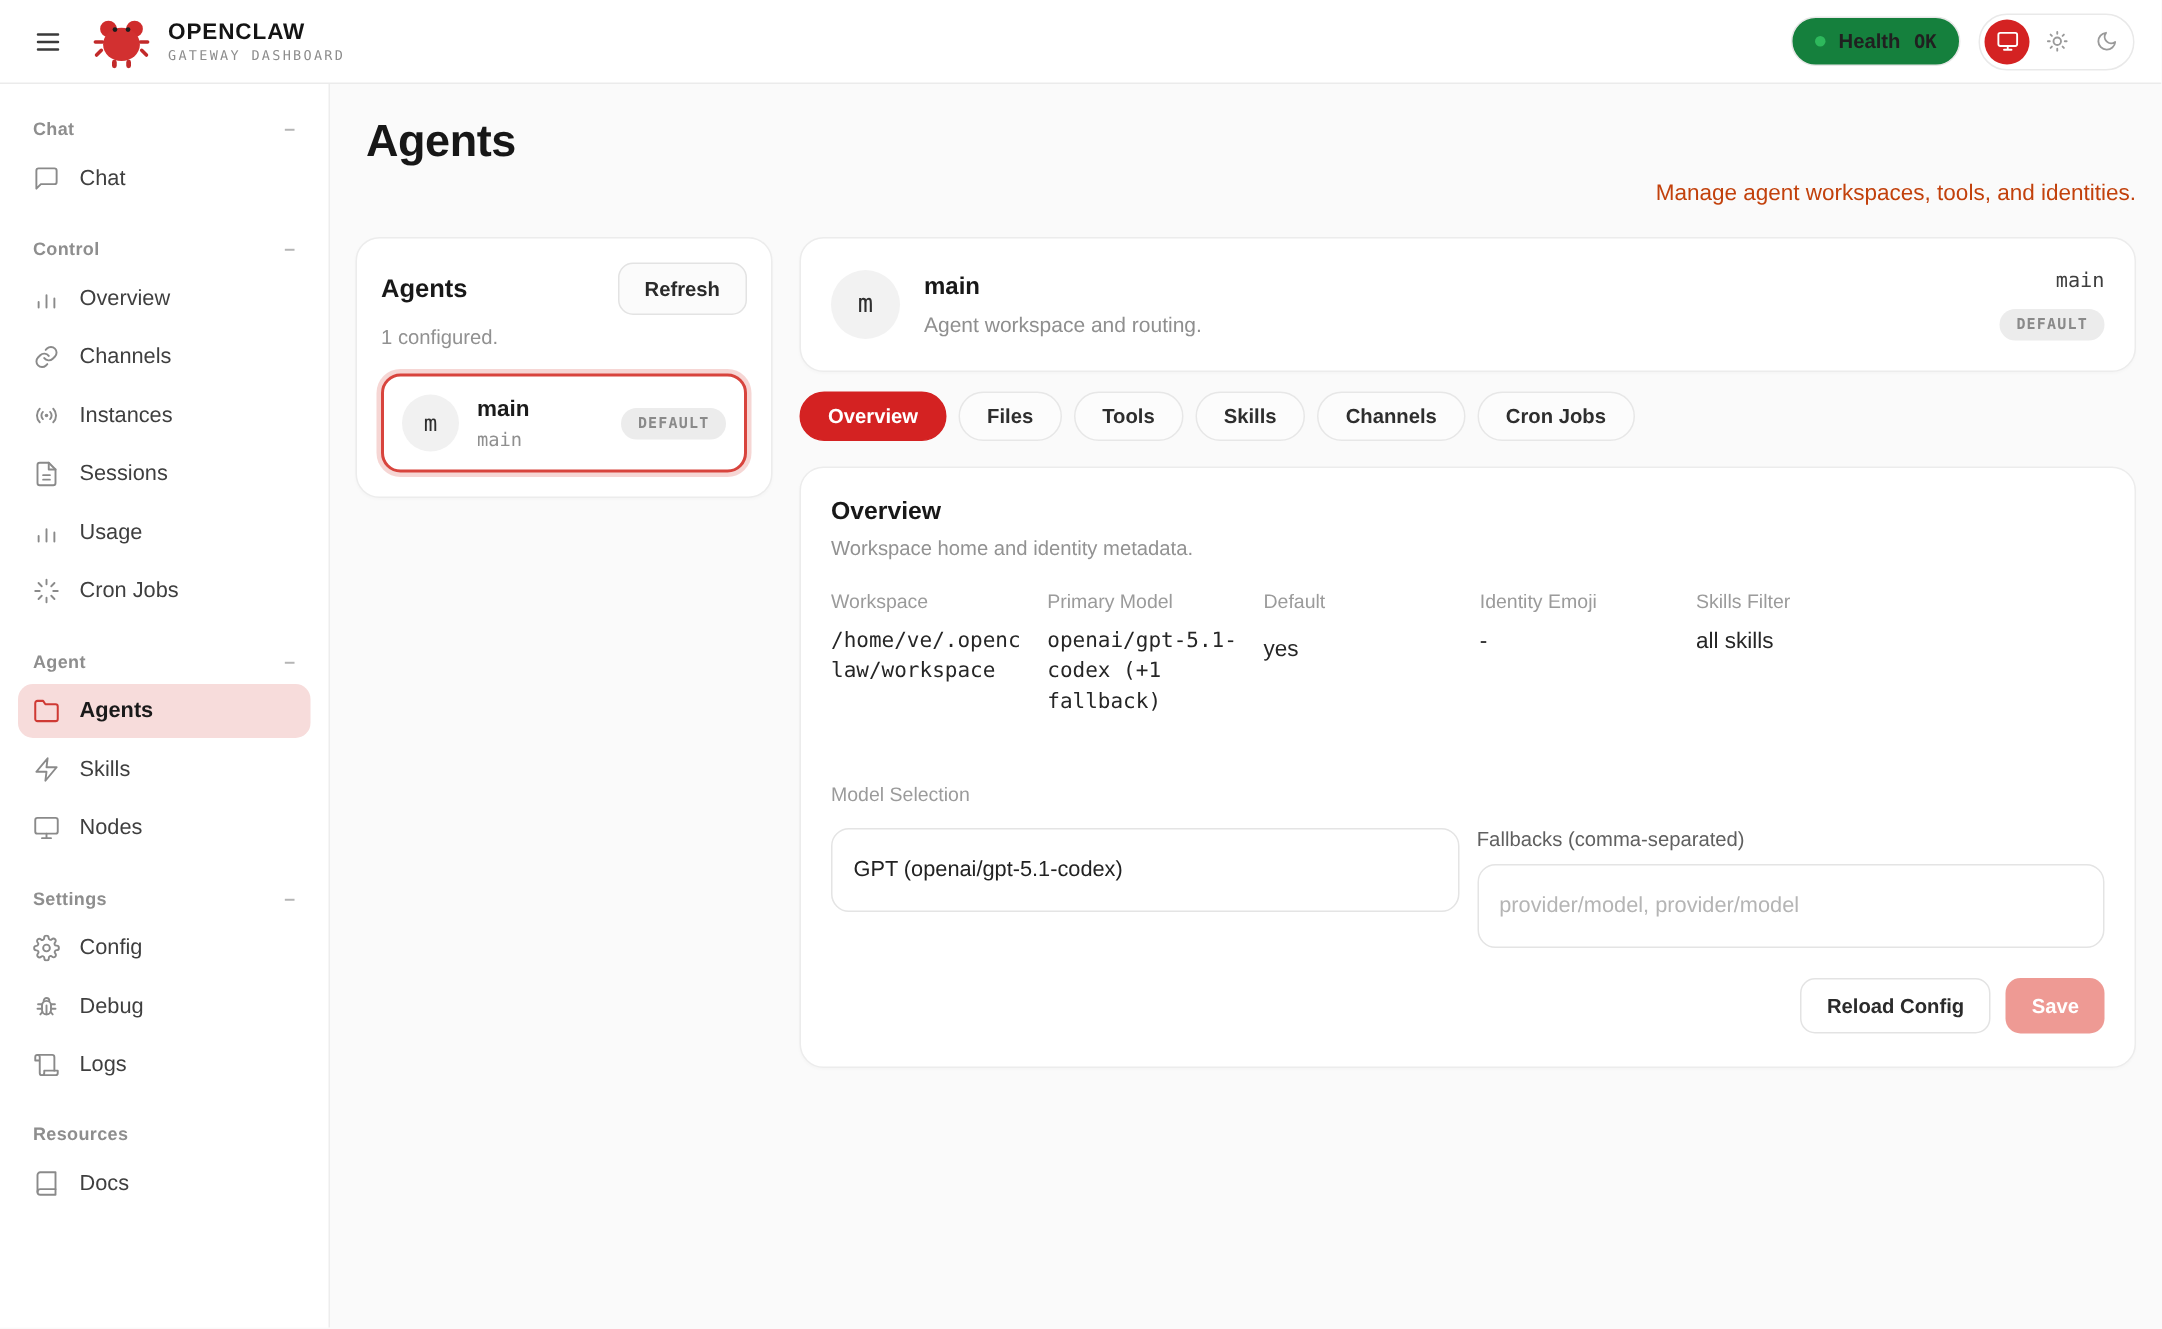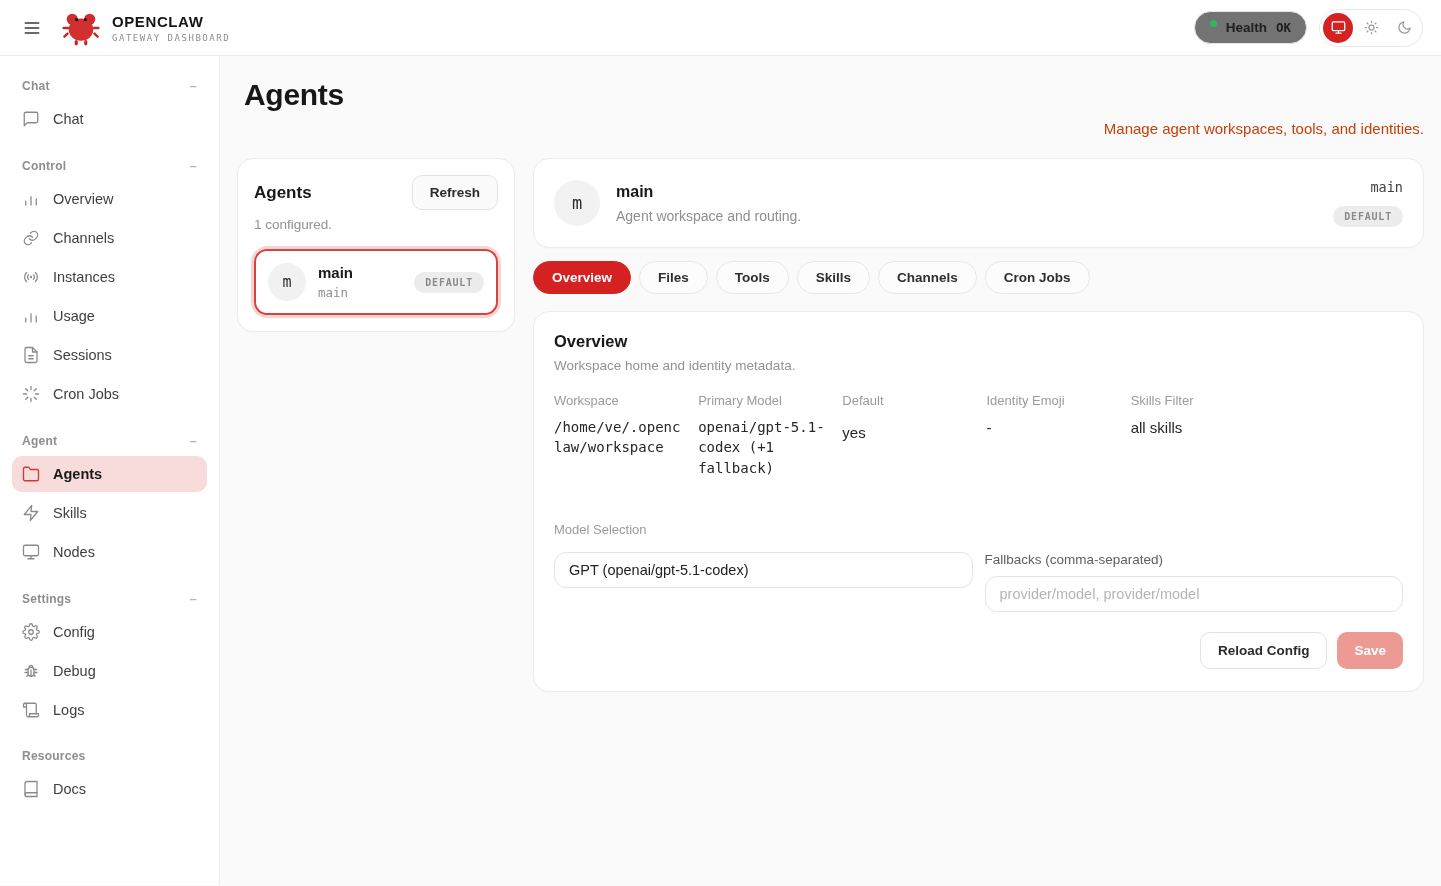--- a/index.html
+++ b/index.html
@@ -20,22 +20,22 @@
   }
   .topbar-left { display:flex; align-items:center; gap:10px; }
   .hamburger { width:36px; height:36px; display:grid; place-items:center; background:none; border:none; cursor:pointer; color:#3a3a3a; }
   .logo { display:flex; margin-left:2px; }
   .brand-text { display:flex; flex-direction:column; justify-content:center; margin-left:2px; }
   .brand-title { font-size:15px; font-weight:800; letter-spacing:.04em; color:#141414; }
   .brand-sub { font-family:"DejaVu Sans Mono", monospace; font-size:9px; letter-spacing:.17em; color:#8d8d8d; margin-top:3px; }
 
   .topbar-right { display:flex; align-items:center; gap:12px; }
   .health-pill {
-    display:flex; align-items:flex-start; gap:9px; padding:8px 15px;
-    border:1px solid #e7e7e7; border-radius:999px; background:#737373;
+    display:flex; align-items:center; gap:9px; padding:8px 15px;
+    border:1px solid #e7e7e7; border-radius:999px; background:#15803d;
   }
   .health-dot { width:7px; height:7px; border-radius:50%; background:#2eb85c; }
   .health-label { font-size:13.5px; font-weight:600; color:#202020; }
   .health-status { font-family:"DejaVu Sans Mono", monospace; font-size:12.5px; font-weight:700; color:#202020; }
   .theme-toggle {
     display:flex; align-items:center; gap:3px; padding:3px;
     border:1px solid #e9e9e9; border-radius:999px; background:#fff;
   }
   .theme-btn { width:30px; height:30px; border-radius:50%; border:none; background:transparent; color:#9a9a9a; display:grid; place-items:center; cursor:pointer; padding:0; }
   .theme-btn.active { background:#d42222; color:#fff; }
@@ -106,21 +106,21 @@
   .ov-title { font-size:16.5px; font-weight:700; color:#181818; }
   .ov-sub { font-size:13.5px; color:#929292; margin-top:7px; margin-bottom:20px; }
   .fields-grid { display:grid; grid-template-columns:repeat(6,1fr); column-gap:16px; row-gap:20px; }
   .field-label { font-size:13px; color:#9b9b9b; margin-bottom:9px; }
   .field-value { font-size:15px; color:#262626; line-height:1.45; overflow-wrap:anywhere; }
   .field-value.mono { font-family:"DejaVu Sans Mono", monospace; font-size:14px; }
   .section-label { font-size:13px; color:#9b9b9b; margin:24px 0 15px; }
   .form-grid { display:grid; grid-template-columns:1fr 1fr; column-gap:12px; }
   .input-label { font-size:13.5px; color:#606060; margin-bottom:9px; }
   .select-box, .text-input {
-    height:36px; width:100%; border:1px solid #e4e4e4; border-radius:12px; background:#fff;
+    height:56px; width:100%; border:1px solid #e4e4e4; border-radius:12px; background:#fff;
     display:flex; align-items:center; padding:0 14px; font-size:14.5px; color:#222;
     font-family:"Liberation Sans", sans-serif; cursor:pointer;
   }
   .text-input { cursor:text; }
   .text-input::placeholder { color:#b5b5b5; }
   .form-actions { display:flex; justify-content:flex-end; gap:10px; margin-top:20px; }
   .btn-secondary { padding:10px 17px; border:1px solid #e3e3e3; border-radius:10px; background:#fff; font-size:13.5px; font-weight:600; color:#2b2b2b; cursor:pointer; font-family:inherit; }
   .btn-save { padding:10px 17px; border:none; border-radius:10px; background:#ee9a94; font-size:13.5px; font-weight:700; color:#fff; cursor:default; font-family:inherit; }
 </style>
 </head>
@@ -228,34 +228,34 @@
         <span class="nav-icon">
             <svg width="18" height="18" viewBox="0 0 24 24" fill="none" stroke="currentColor" stroke-width="1.7" stroke-linecap="round">
               <circle cx="12" cy="12" r="1.6" fill="currentColor" stroke="none"></circle>
               <path d="M8.8 15.2a4.5 4.5 0 0 1 0-6.4M15.2 8.8a4.5 4.5 0 0 1 0 6.4M6 18a8.5 8.5 0 0 1 0-12M18 6a8.5 8.5 0 0 1 0 12"></path>
             </svg>
           </span>
         <span>Instances</span>
       </div>
       <div class="nav-item">
         <span class="nav-icon">
+            <svg width="18" height="18" viewBox="0 0 24 24" fill="none" stroke="currentColor" stroke-width="1.7" stroke-linecap="round" stroke-linejoin="round">
+              <path d="M14 2H6a2 2 0 0 0-2 2v16a2 2 0 0 0 2 2h12a2 2 0 0 0 2-2V8z"></path>
+              <path d="M14 2v6h6M9 13h6M9 17h6"></path>
+            </svg>
+          </span>
+        <span>Sessions</span>
+      </div>
+      <div class="nav-item">
+        <span class="nav-icon">
             <svg width="18" height="18" viewBox="0 0 24 24" fill="none" stroke="currentColor" stroke-width="1.7" stroke-linecap="round">
               <path d="M5 20v-5M12 20V9M19 20v-8"></path>
             </svg>
           </span>
         <span>Usage</span>
-      </div>
-      <div class="nav-item">
-        <span class="nav-icon">
-            <svg width="18" height="18" viewBox="0 0 24 24" fill="none" stroke="currentColor" stroke-width="1.7" stroke-linecap="round" stroke-linejoin="round">
-              <path d="M14 2H6a2 2 0 0 0-2 2v16a2 2 0 0 0 2 2h12a2 2 0 0 0 2-2V8z"></path>
-              <path d="M14 2v6h6M9 13h6M9 17h6"></path>
-            </svg>
-          </span>
-        <span>Sessions</span>
       </div>
       <div class="nav-item">
         <span class="nav-icon">
             <svg width="18" height="18" viewBox="0 0 24 24" fill="none" stroke="currentColor" stroke-width="1.7" stroke-linecap="round">
               <path d="M12 2v4M12 18v4M4.93 4.93l2.83 2.83M16.24 16.24l2.83 2.83M2 12h4M18 12h4M4.93 19.07l2.83-2.83M16.24 7.76l2.83-2.83"></path>
             </svg>
           </span>
         <span>Cron Jobs</span>
       </div>
     </div>

